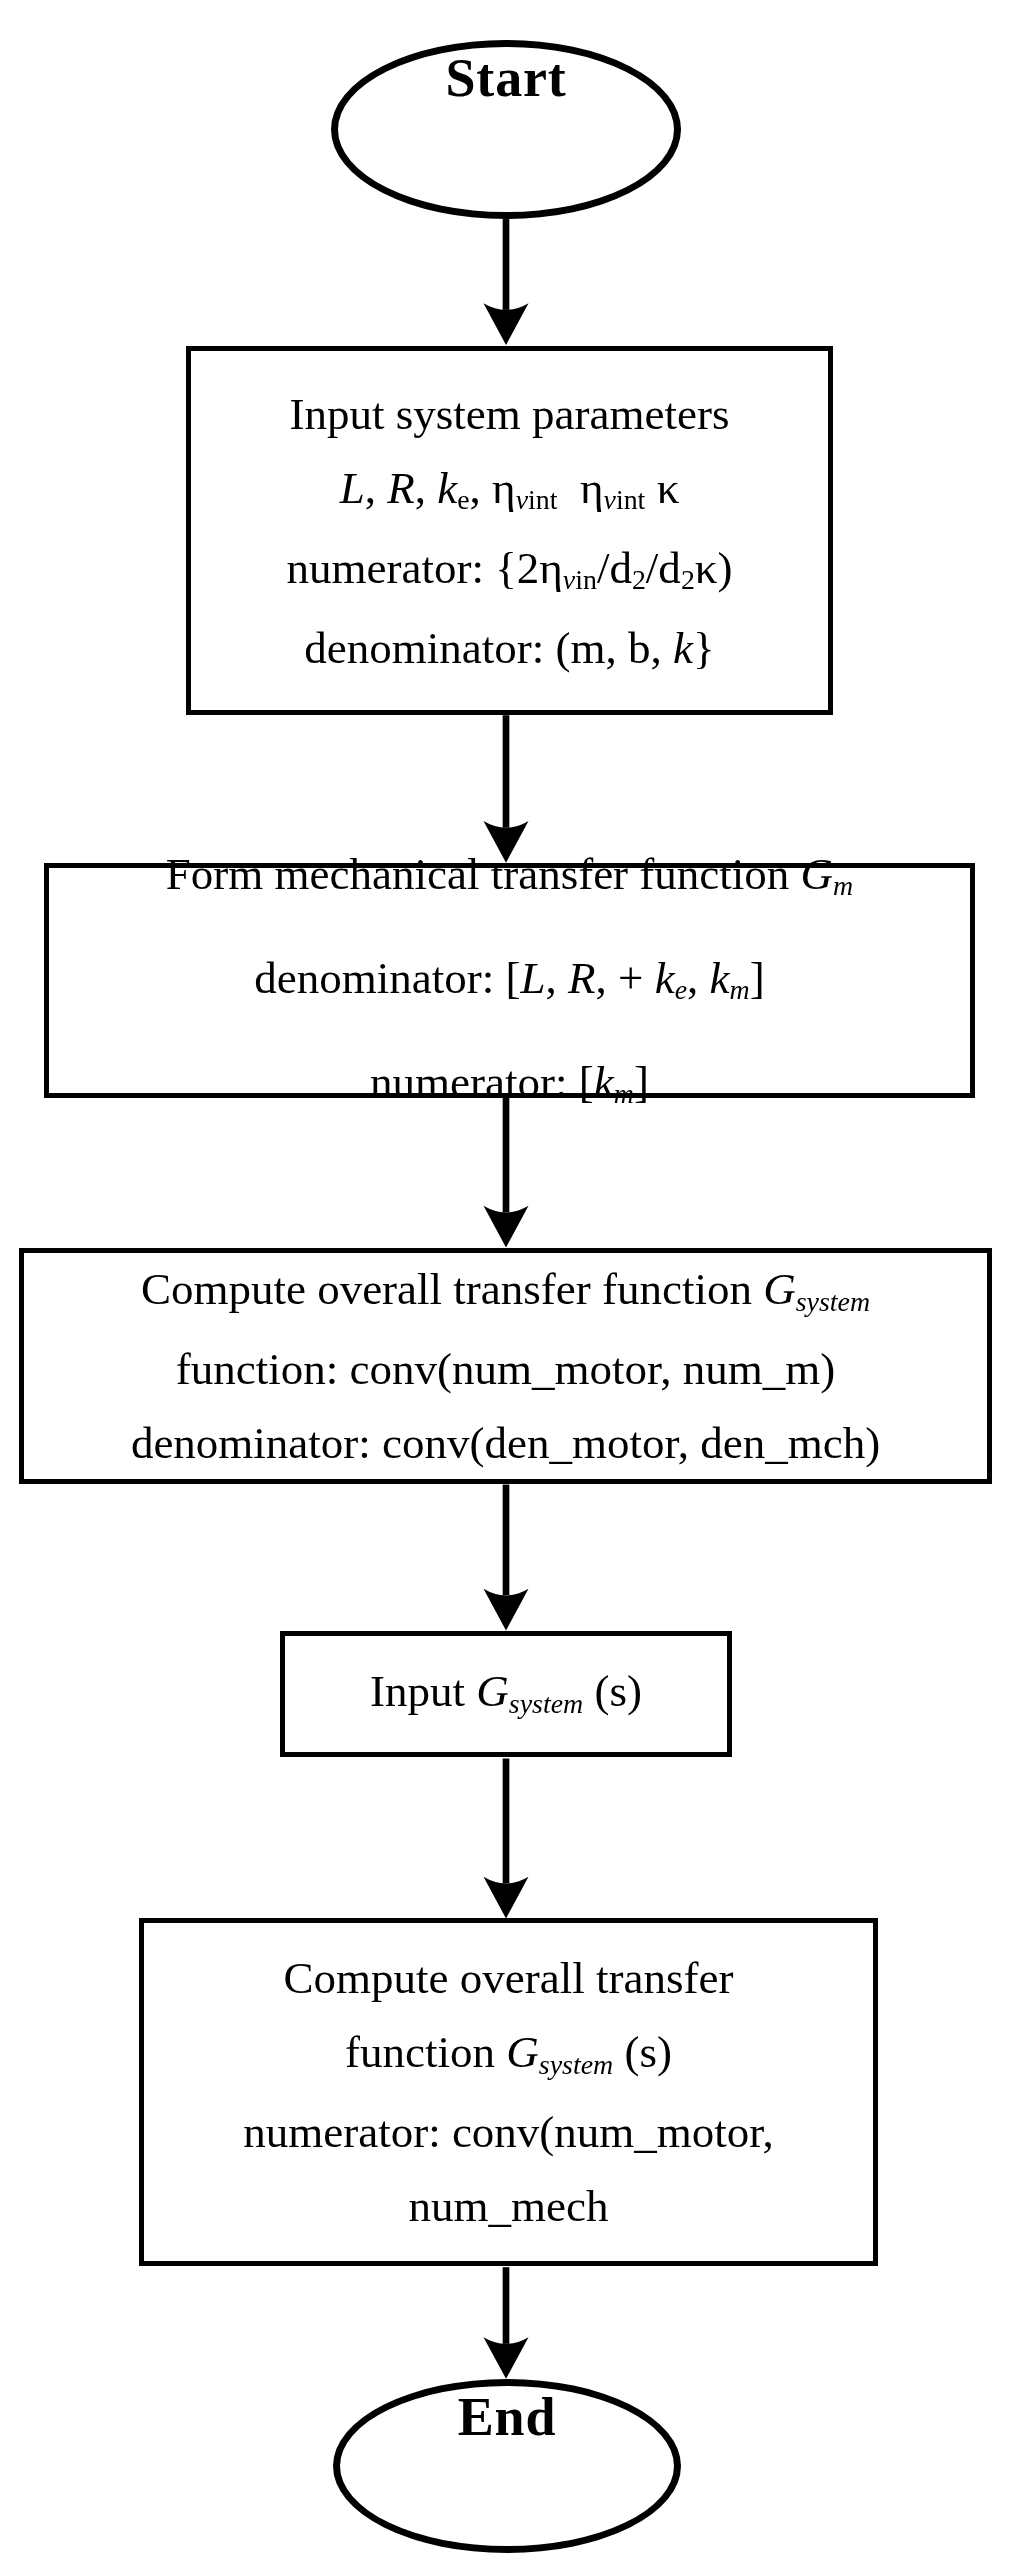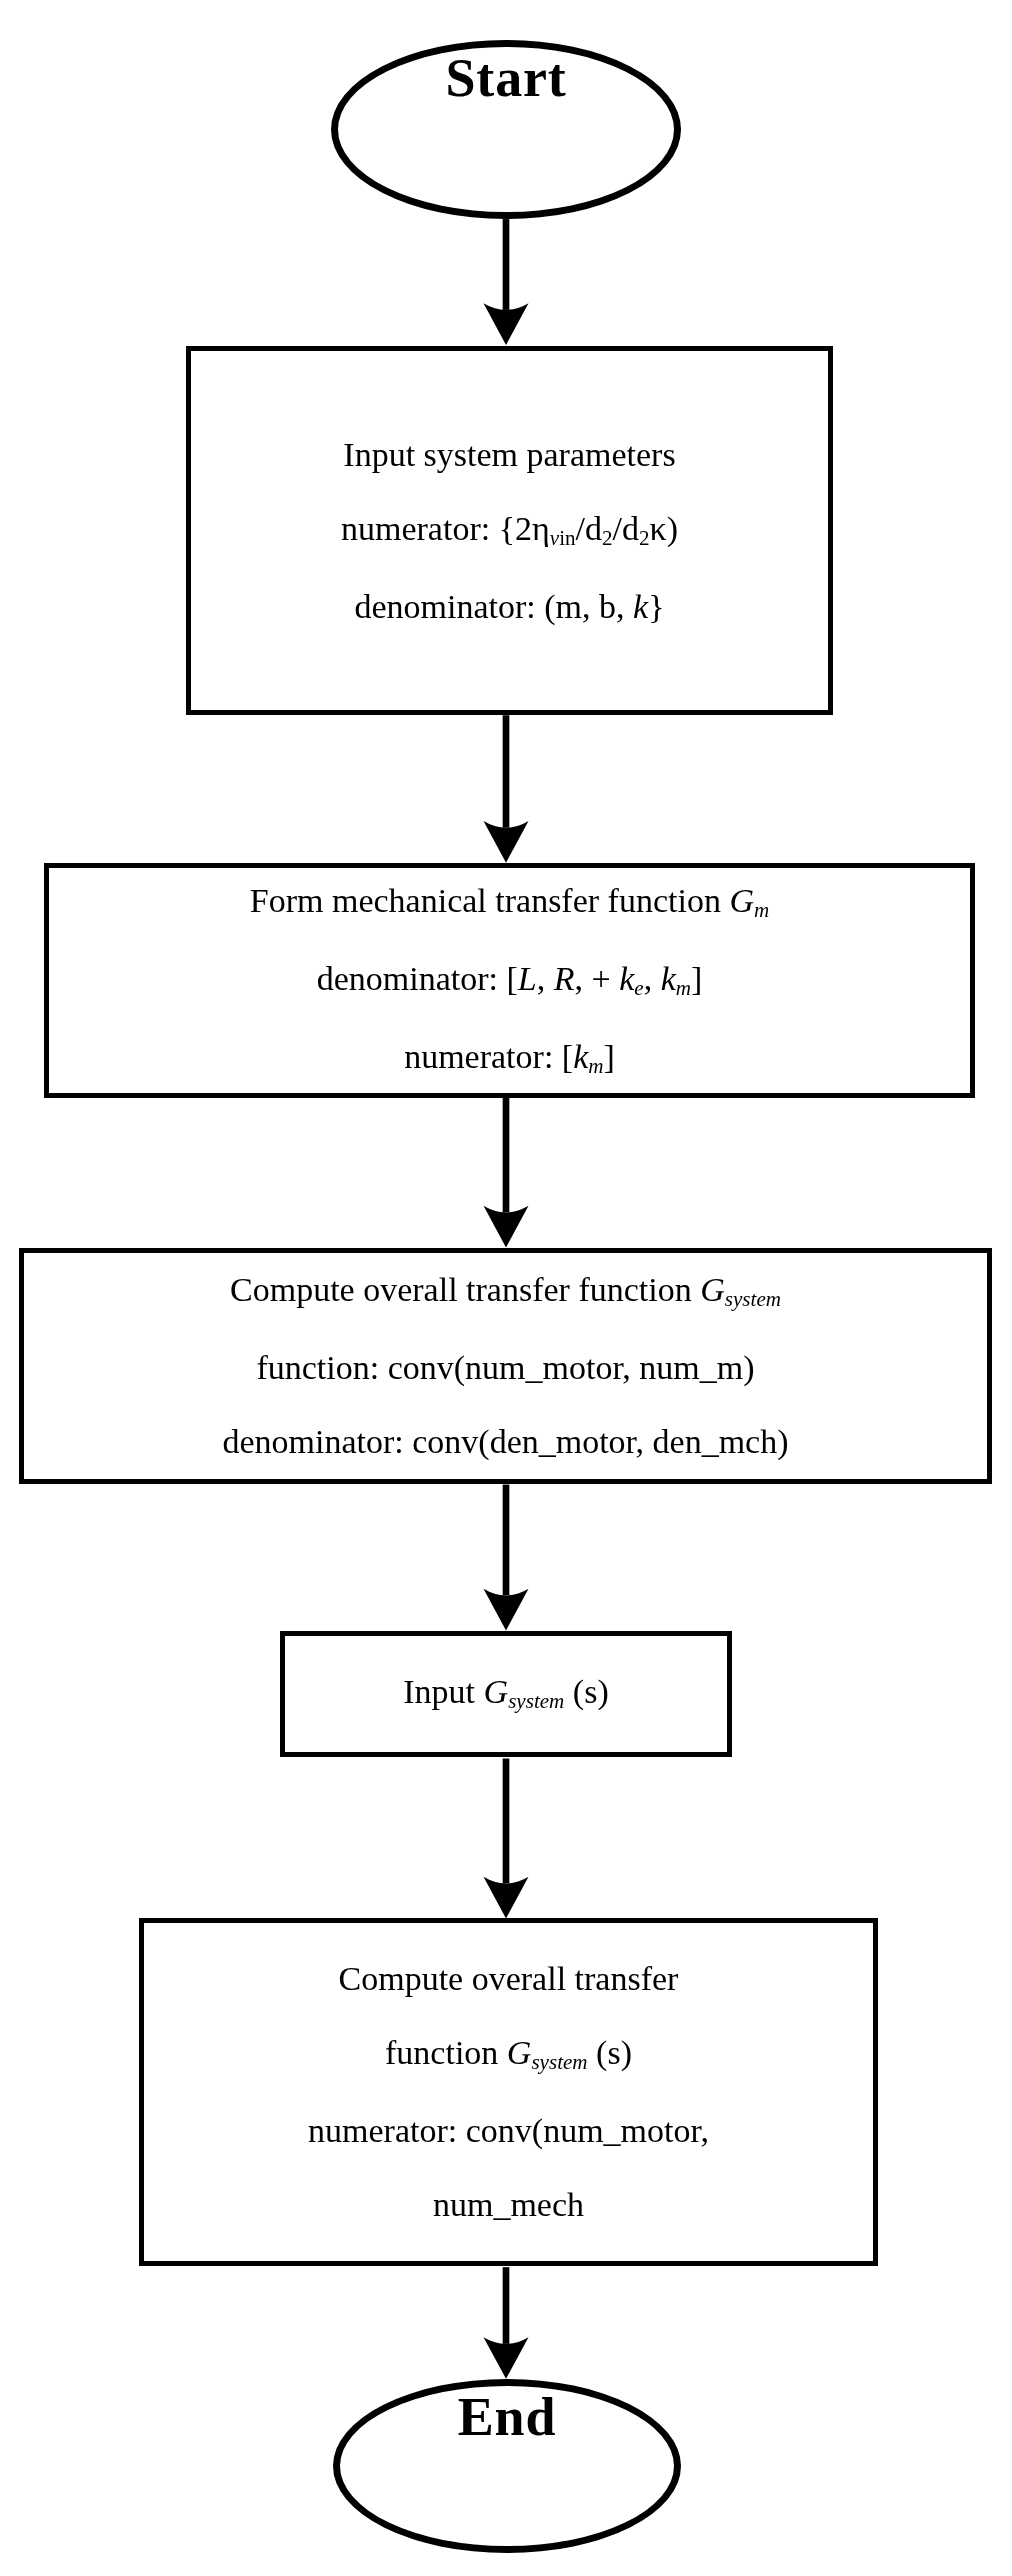--- a/index.html
+++ b/index.html
@@ -26,21 +26,21 @@
   .process{
     position:absolute;
     border:5.9px solid #000;
     background:#fff;
     box-sizing:border-box;
     display:flex;flex-direction:column;
     align-items:center;justify-content:center;
     text-align:center;
   }
   .process .line{
-    font-size:34px;
+    font-size:45px;
     line-height:74px;
     white-space:pre;
   }
   .i{font-style:italic;}
   .sub{font-size:0.62em;position:relative;top:0.24em;}
   .subi{font-size:0.62em;position:relative;top:0.24em;font-style:italic;}
   .arrow{position:absolute;display:block;}
 </style>
 </head>
 <body>
@@ -51,30 +51,31 @@
     <span class="label">Start</span>
   </div>
 
   <svg class="arrow" style="left:481px;top:219px;" width="50" height="126" viewBox="0 0 60 151">
     <rect x="26" y="0" width="8" height="109" fill="#000"></rect>
     <path d="M3 101 Q30 117 57 101 L30 151 Z" fill="#000"></path>
   </svg>
 
   <div class="process" style="left:186px;top:346px;width:647px;height:369px;">
     <div class="line"><span>Input system parameters</span></div>
+    <div class="line"><span class="i">L</span><span>, </span><span class="i">R</span><span>, </span><span class="i">k</span><span class="sub">e</span><span>, η</span><span class="subi">v</span><span class="sub">int</span><span>  η</span><span class="subi">v</span><span class="sub">int</span><span> κ</span></div>
     <div class="line"><span>numerator: {2η</span><span class="subi">v</span><span class="sub">in</span><span>/d</span><span class="sub">2</span><span>/d</span><span class="sub">2</span><span>κ)</span></div>
     <div class="line"><span>denominator: (m, b, </span><span class="i">k</span><span>}</span></div>
   </div>
 
   <svg class="arrow" style="left:481px;top:715px;" width="50" height="148" viewBox="0 0 60 177">
     <rect x="26" y="0" width="8" height="135" fill="#000"></rect>
     <path d="M3 127 Q30 143 57 127 L30 177 Z" fill="#000"></path>
   </svg>
 
-  <div class="process" style="left:44px;top:863px;width:931px;height:235px;">
+  <div class="process" style="left:44px;top:863px;width:931px;height:235px;gap:24px;">
     <div class="line"><span>Form mechanical transfer function </span><span class="i">G</span><span class="subi">m</span></div>
     <div class="line"><span>denominator: [</span><span class="i">L</span><span>, </span><span class="i">R</span><span>, + </span><span class="i">k</span><span class="subi">e</span><span>, </span><span class="i">k</span><span class="subi">m</span><span>]</span></div>
     <div class="line"><span>numerator: [</span><span class="i">k</span><span class="subi">m</span><span>]</span></div>
   </div>
 
   <svg class="arrow" style="left:481px;top:1097px;" width="50" height="151" viewBox="0 0 60 180">
     <rect x="26" y="0" width="8" height="138" fill="#000"></rect>
     <path d="M3 130 Q30 146 57 130 L30 180 Z" fill="#000"></path>
   </svg>
 

